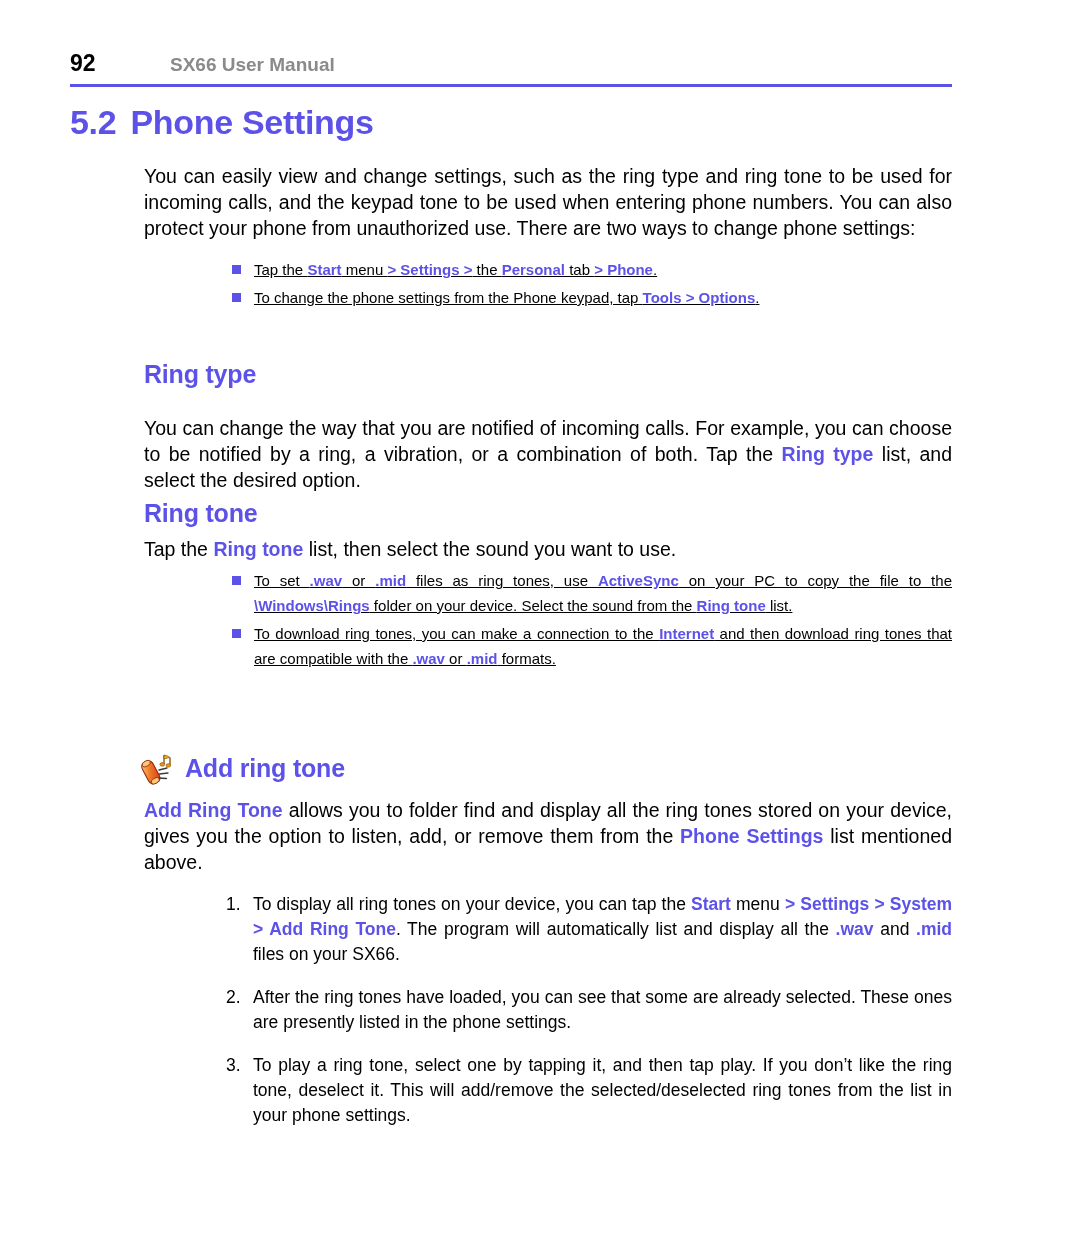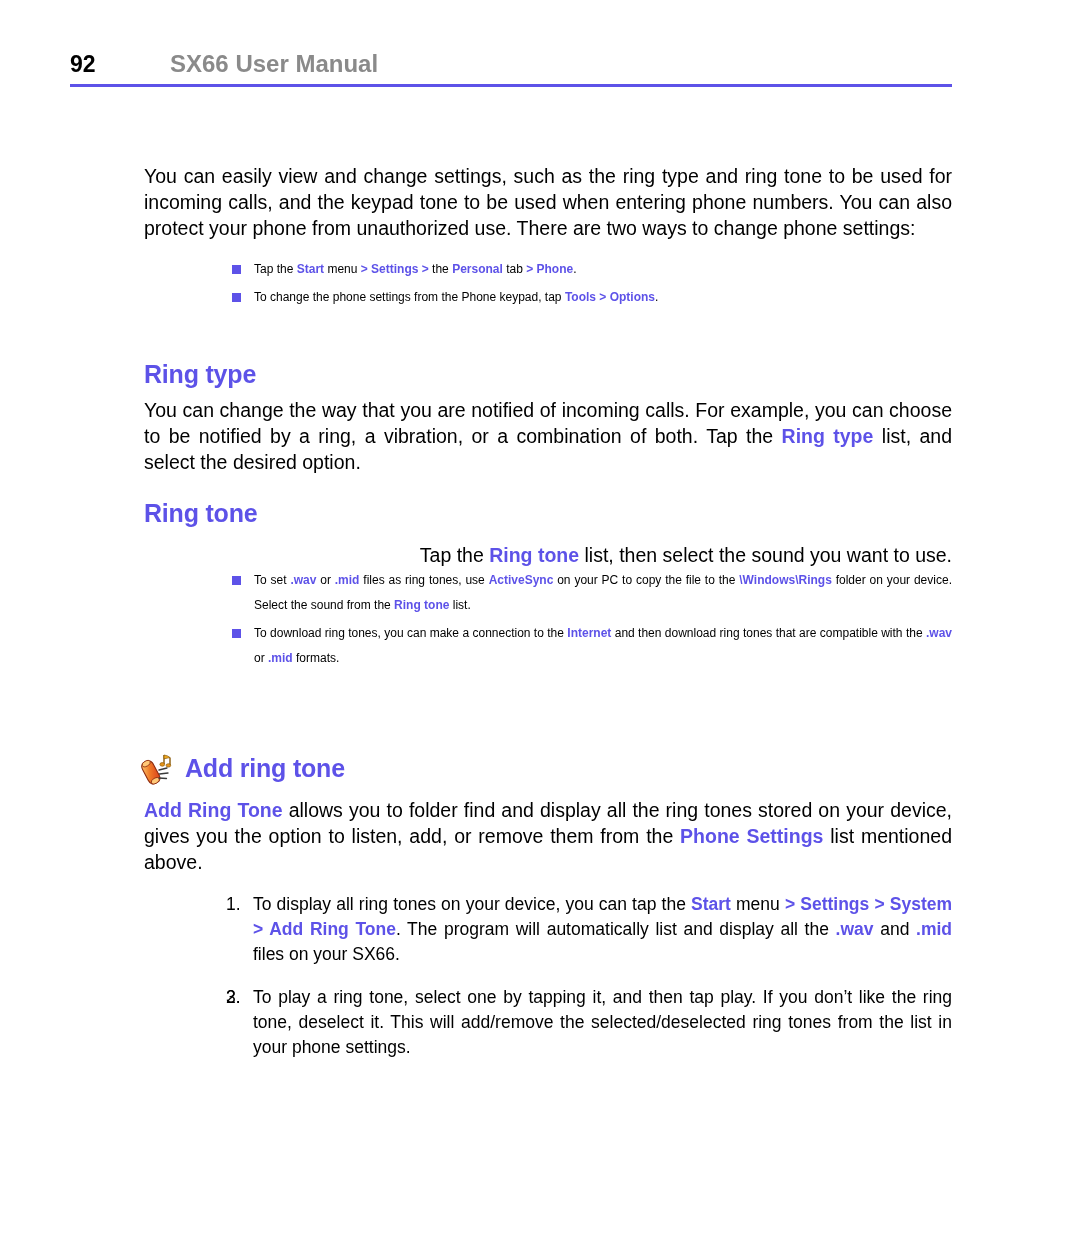--- a/index.html
+++ b/index.html
@@ -32,21 +32,21 @@
     align-items: baseline;
   }
   .folio {
     font-size: 23px;
     font-weight: bold;
     color: #000000;
     letter-spacing: 0px;
     width: 100px;
   }
   .header-title {
-    font-size: 24px;
+    font-size: 19px;
     font-weight: bold;
     color: #8a8a8a;
   }
   .header-rule {
     position: absolute;
     left: 70px;
     top: 84px;
     width: 882px;
     height: 3px;
     background: #5d52e8;
@@ -68,21 +68,21 @@
   
   .body-col {
     position: absolute;
     left: 144px;
     width: 808px;
     font-size: 19.5px;
     line-height: 26px;
     text-align: justify;
     color: #000000;
   }
-  .body-col.last-left { text-align: right; margin-top: 6px; }
+  .body-col.last-left { text-align: left; }
 
   .hl { color: #5d52e8; font-weight: bold; }
 
   
   .sub-head {
     position: absolute;
     left: 144px;
     font-size: 25px;
     font-weight: bold;
     color: #5d52e8;
@@ -91,24 +91,25 @@
 
   
   .bullets {
     position: absolute;
     left: 232px;
     width: 720px;
   }
   .bullet-item {
     position: relative;
     padding-left: 22px;
-    font-size: 12px;
+    font-size: 15px;
     line-height: 25px;
     text-align: left;
     margin-bottom: 3px;
+    text-decoration: underline;
   }
   .bullet-item .sq {
     position: absolute;
     left: 0;
     top: 8px;
     width: 9px;
     height: 9px;
     background: #5d52e8;
   }
 
@@ -163,30 +164,33 @@
 <body>
 
 <div class="page">
 
   <div class="page-header">
     <span class="folio">92</span>
     <span class="header-title">SX66 User Manual</span>
   </div>
   <div class="header-rule"></div>
 
+  <div class="chapter-title">
+    <span class="num">5.2</span><span>Phone Settings</span>
+  </div>
 
   <div class="body-col" style="top:163px;">You can easily view and change settings, such as the ring type and ring tone to be used for incoming calls, and the keypad tone to be used when entering phone numbers. You can also protect your phone from unauthorized use. There are two ways to change phone settings:</div>
 
   <div class="bullets" id="intro-bullets" style="top:257px;">
       <div class="bullet-item"><span class="sq"></span><span>Tap the </span><span class="hl">Start</span><span> menu </span><span class="hl">&gt; Settings &gt;</span><span> the </span><span class="hl">Personal</span><span> tab </span><span class="hl">&gt; Phone</span><span>.</span></div>
       <div class="bullet-item"><span class="sq"></span><span>To change the phone settings from the Phone keypad, tap </span><span class="hl">Tools &gt; Options</span><span>.</span></div>
     </div>
 
   <div class="sub-head" style="top:360px;">Ring type</div>
-  <div class="body-col" id="ring-type-body" style="top:397px;"><span>You can change the way that you are notified of incoming calls. For example, you can choose to be notified by a ring, a vibration, or a combination of both. Tap the </span><span class="hl">Ring type</span><span> list, and select the desired option.</span></div>
+  <div class="body-col" id="ring-type-body" style="top:415px;"><span>You can change the way that you are notified of incoming calls. For example, you can choose to be notified by a ring, a vibration, or a combination of both. Tap the </span><span class="hl">Ring type</span><span> list, and select the desired option.</span></div>
 
   <div class="sub-head" style="top:499px;">Ring tone</div>
   <div class="body-col last-left" id="ring-tone-lead" style="top:536px;"><span>Tap the </span><span class="hl">Ring tone</span><span> list, then select the sound you want to use.</span></div>
   <div class="bullets bullets-justified" id="ring-tone-bullets" style="top:568px;">
       <div class="bullet-item"><span class="sq"></span><span>To set </span><span class="hl">.wav</span><span> or </span><span class="hl">.mid</span><span> files as ring tones, use </span><span class="hl">ActiveSync</span><span> on your PC to copy the file to the </span><span class="hl">\Windows\Rings</span><span> folder on your device. Select the sound from the </span><span class="hl">Ring tone</span><span> list.</span></div>
       <div class="bullet-item"><span class="sq"></span><span>To download ring tones, you can make a connection to the </span><span class="hl">Internet</span><span> and then download ring tones that are compatible with the </span><span class="hl">.wav</span><span> or </span><span class="hl">.mid</span><span> formats.</span></div>
     </div>
 
   <div class="icon-head">
     <span class="ringtone-icon">
@@ -219,17 +223,17 @@
           <line x1="19" y1="28" x2="26.5" y2="28.5"></line>
         </g>
       </svg>
     </span>
     <span class="ih-label">Add ring tone</span>
   </div>
   <div class="body-col" id="add-ring-tone-body" style="top:797px;"><span class="hl">Add Ring Tone</span><span> allows you to folder find and display all the ring tones stored on your device, gives you the option to listen, add, or remove them from the </span><span class="hl">Phone Settings</span><span> list mentioned above.</span></div>
 
   <div class="steps" id="steps" style="top:892px;">
       <div class="step"><span class="num">1.</span><span>To display all ring tones on your device, you can tap the </span><span class="hl">Start</span><span> menu </span><span class="hl">&gt; Settings &gt; System &gt; Add Ring Tone</span><span>. The program will automatically list and display all the </span><span class="hl">.wav</span><span> and </span><span class="hl">.mid</span><span> files on your SX66.</span></div>
-      <div class="step"><span class="num">2.</span></div>
+      <div class="step"><span class="num">2.</span><span>After the ring tones have loaded, you can see that some are already selected. These ones are presently listed in the phone settings.</span></div>
       <div class="step"><span class="num">3.</span><span>To play a ring tone, select one by tapping it, and then tap play. If you don’t like the ring tone, deselect it. This will add/remove the selected/deselected ring tones from the list in your phone settings.</span></div>
     </div>
 
 </div>
 
 </body></html>

